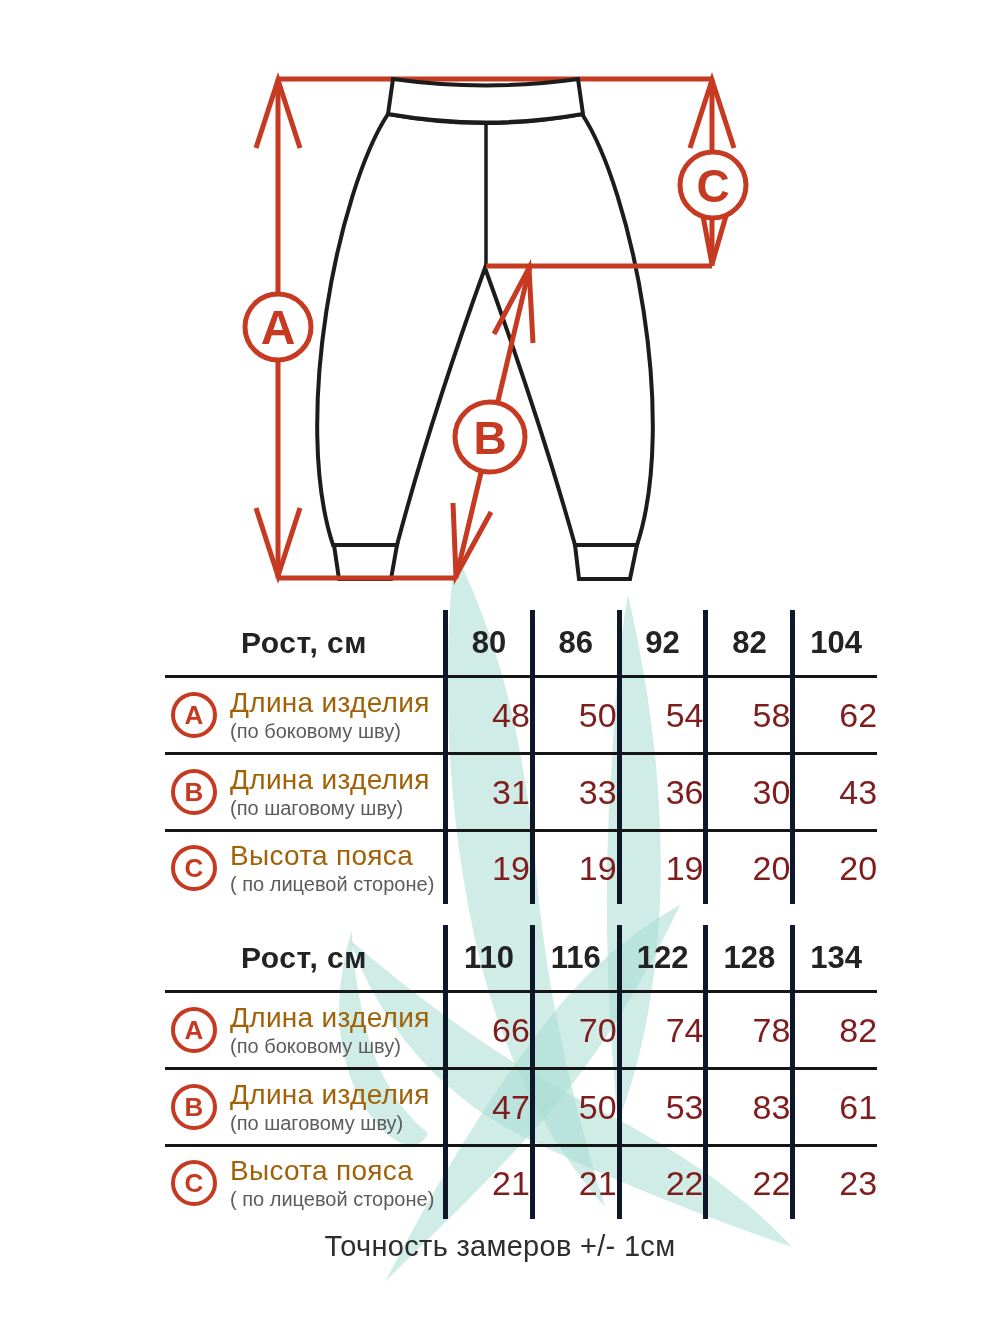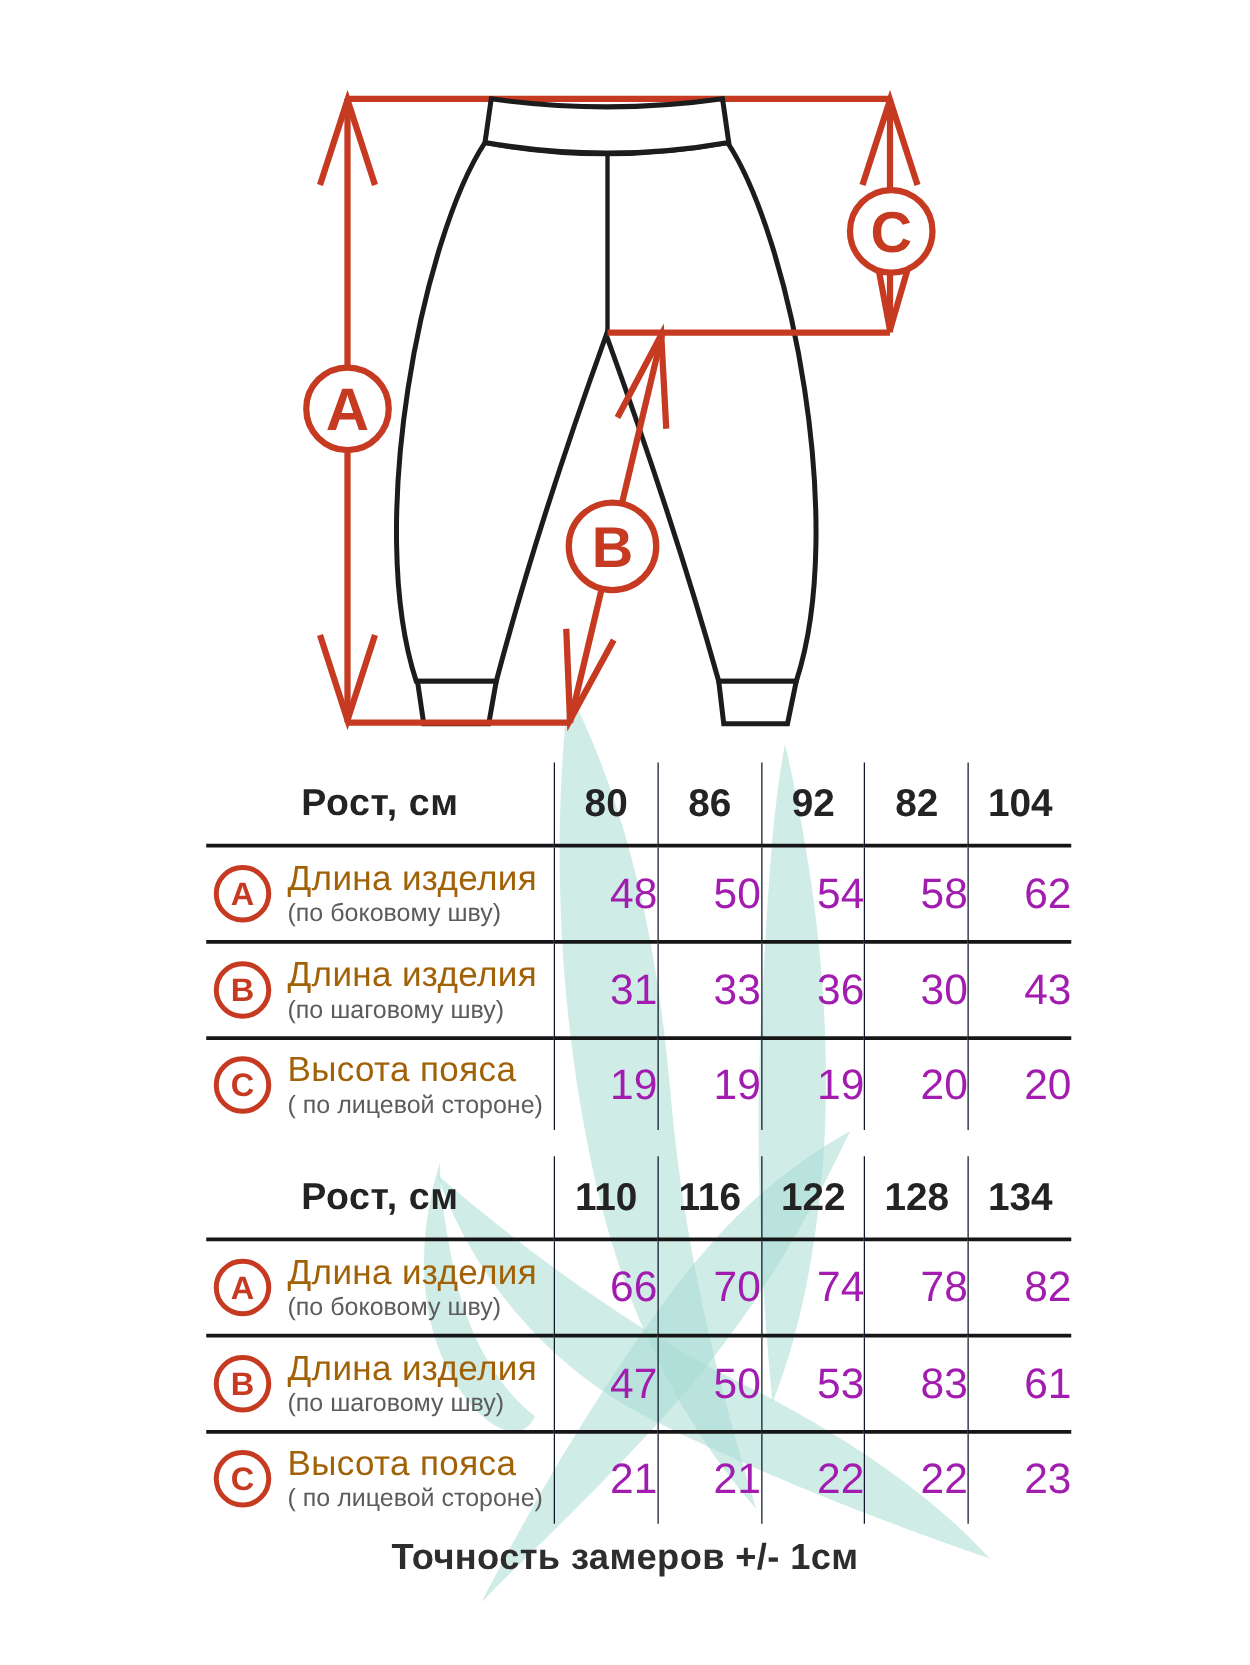--- a/index.html
+++ b/index.html
@@ -13,38 +13,38 @@
   
   .size-table {
     position:absolute; left:165px; width:672px;
     display:grid;
     grid-template-columns:278px repeat(5, 1fr);
     grid-template-rows:68px 77px 77px 72px;
   }
   .t1 { top:610px; }
   .t2 { top:925px; }
   .cell { display:flex; align-items:center; justify-content:center; background:transparent; }
-  .v  { border-left:1px solid #0f172a; }
+  .v  { border-left:5px solid #0f172a; }
   .hb { border-bottom:3px solid #161616; }
   .head-label { font-weight:bold; font-size:30px; color:#232323; letter-spacing:0.5px; }
   .head-size  { font-weight:bold; font-size:31px; color:#232323; }
-  .val { font-size:34px; color:#a21caf;padding-left:44px; }
+  .val { font-size:34px; color:#7f1d1d;padding-left:44px; }
   .rowlabel { justify-content:flex-start; padding-left:6px; }
   .lcircle {
     width:38px; height:38px; border:4px solid #c63a22; border-radius:50%;
     display:flex; align-items:center; justify-content:center;
     color:#c63a22; font-weight:bold; font-size:26px; flex:0 0 auto;
   }
   .ltext { margin-left:13px; display:flex; flex-direction:column; }
   .ltitle { font-size:28px; color:#a16207; letter-spacing:0.3px; line-height:1.12; }
   .lsub   { font-size:20px; color:#5c5c5c; line-height:1.15; margin-top:2px; }
 
   .note {
     position:absolute; top:1230px; left:0; width:1000px;
-    text-align:center; font-weight:bold; font-size:29px; color:#2d2d2d;
+    text-align:center; font-weight:normal; font-size:29px; color:#2d2d2d;
     letter-spacing:0.3px;
   }
 </style>
 </head>
 <body>
 
 <div class="page">
 
   <svg class="layer" width="1000" height="1332" viewBox="0 0 1000 1332">
     <g fill="#a8dcd3" fill-opacity="0.55" stroke="none">

